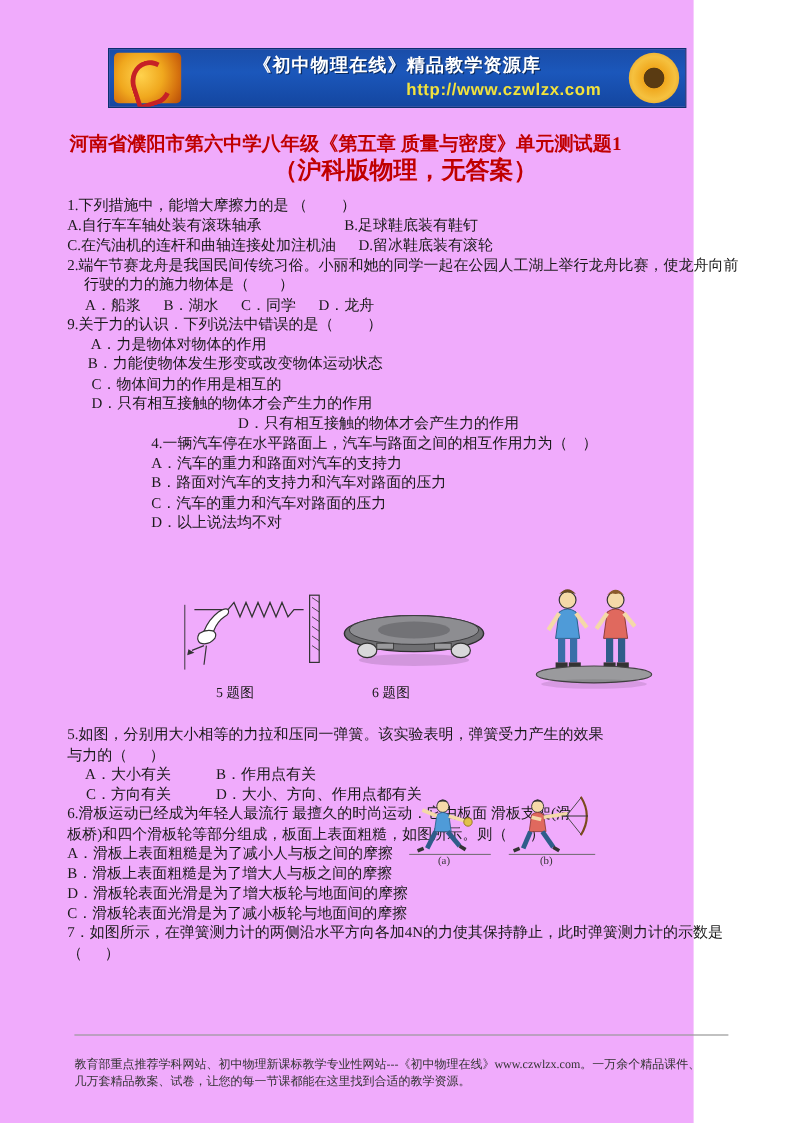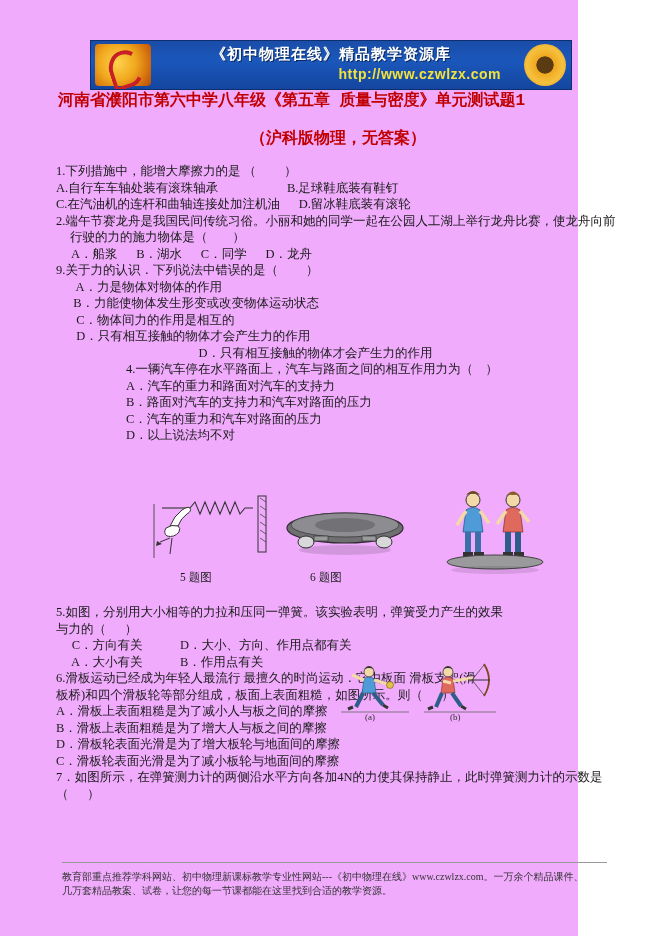--- a/index.html
+++ b/index.html
@@ -86,33 +86,33 @@
     font-weight: bold;
     font-size: 14px;
     color: #f2e23c;
     letter-spacing: 0.5px;
   }
 
   
   .doc-title {
     position: absolute;
     left: 58px;
-    top: 90px;
+    top: 110px;
     width: 560px;
     font-size: 16px;
     font-weight: bold;
     color: #c00000;
-    font-family: Liberation Mono, monospace;
+    font-family: Liberation Serif, serif;
   }
   .doc-subtitle {
     position: absolute;
     left: 128px;
     top: 128px;
     width: 420px;
-    font-size: 16px;
+    font-size: 20px;
     font-weight: bold;
     color: #c00000;
     text-align: center;
     font-family: "Liberation Serif", serif;
   }
 
   
   .body-block {
     position: absolute;
     left: 56px;
@@ -183,21 +183,21 @@
     font-family: "Liberation Serif", serif;
   }
 
   
   .footer {
     position: absolute;
     left: 62px;
     top: 862px;
     width: 545px;
     border-top: 1px solid #999;
-    padding-top: 7px;
+    padding-top: 18px;
     font-size: 10px;
     line-height: 14px;
     color: #333;
     font-family: "Liberation Serif", serif;
   }
   .footer .f-line { white-space: pre; }
 </style>
 </head>
 <body>
 
@@ -296,22 +296,22 @@
       <ellipse cx="55" cy="86" rx="44" ry="4" fill="#000" opacity="0.1"></ellipse>
     </svg>
 
     <div class="fig-cap cap5">5 题图</div>
     <div class="fig-cap cap6">6 题图</div>
   </div>
 
   <div class="body-block" style="top:604px;">
     <div class="line">5.如图，分别用大小相等的力拉和压同一弹簧。该实验表明，弹簧受力产生的效果</div>
     <div class="line">与力的（      ）</div>
+    <div class="line">     A．大小有关            B．作用点有关</div>
     <div class="line">     C．方向有关            D．大小、方向、作用点都有关</div>
-    <div class="line">     A．大小有关            B．作用点有关</div>
 
     <div class="line">6.滑板运动已经成为年轻人最流行 最擅久的时尚运动．它由板面 滑板支架(滑</div>
     <div class="line">板桥)和四个滑板轮等部分组成，板面上表面粗糙，如图所示。则（      ）</div>
     <div class="line">A．滑板上表面粗糙是为了减小人与板之间的摩擦</div>
     <div class="line">B．滑板上表面粗糙是为了增大人与板之间的摩擦</div>
     <div class="line">D．滑板轮表面光滑是为了增大板轮与地面间的摩擦</div>
     <div class="line">C．滑板轮表面光滑是为了减小板轮与地面间的摩擦</div>
 
     <div class="line">7．如图所示，在弹簧测力计的两侧沿水平方向各加4N的力使其保持静止，此时弹簧测力计的示数是</div>
     <div class="line">（      ）</div>

